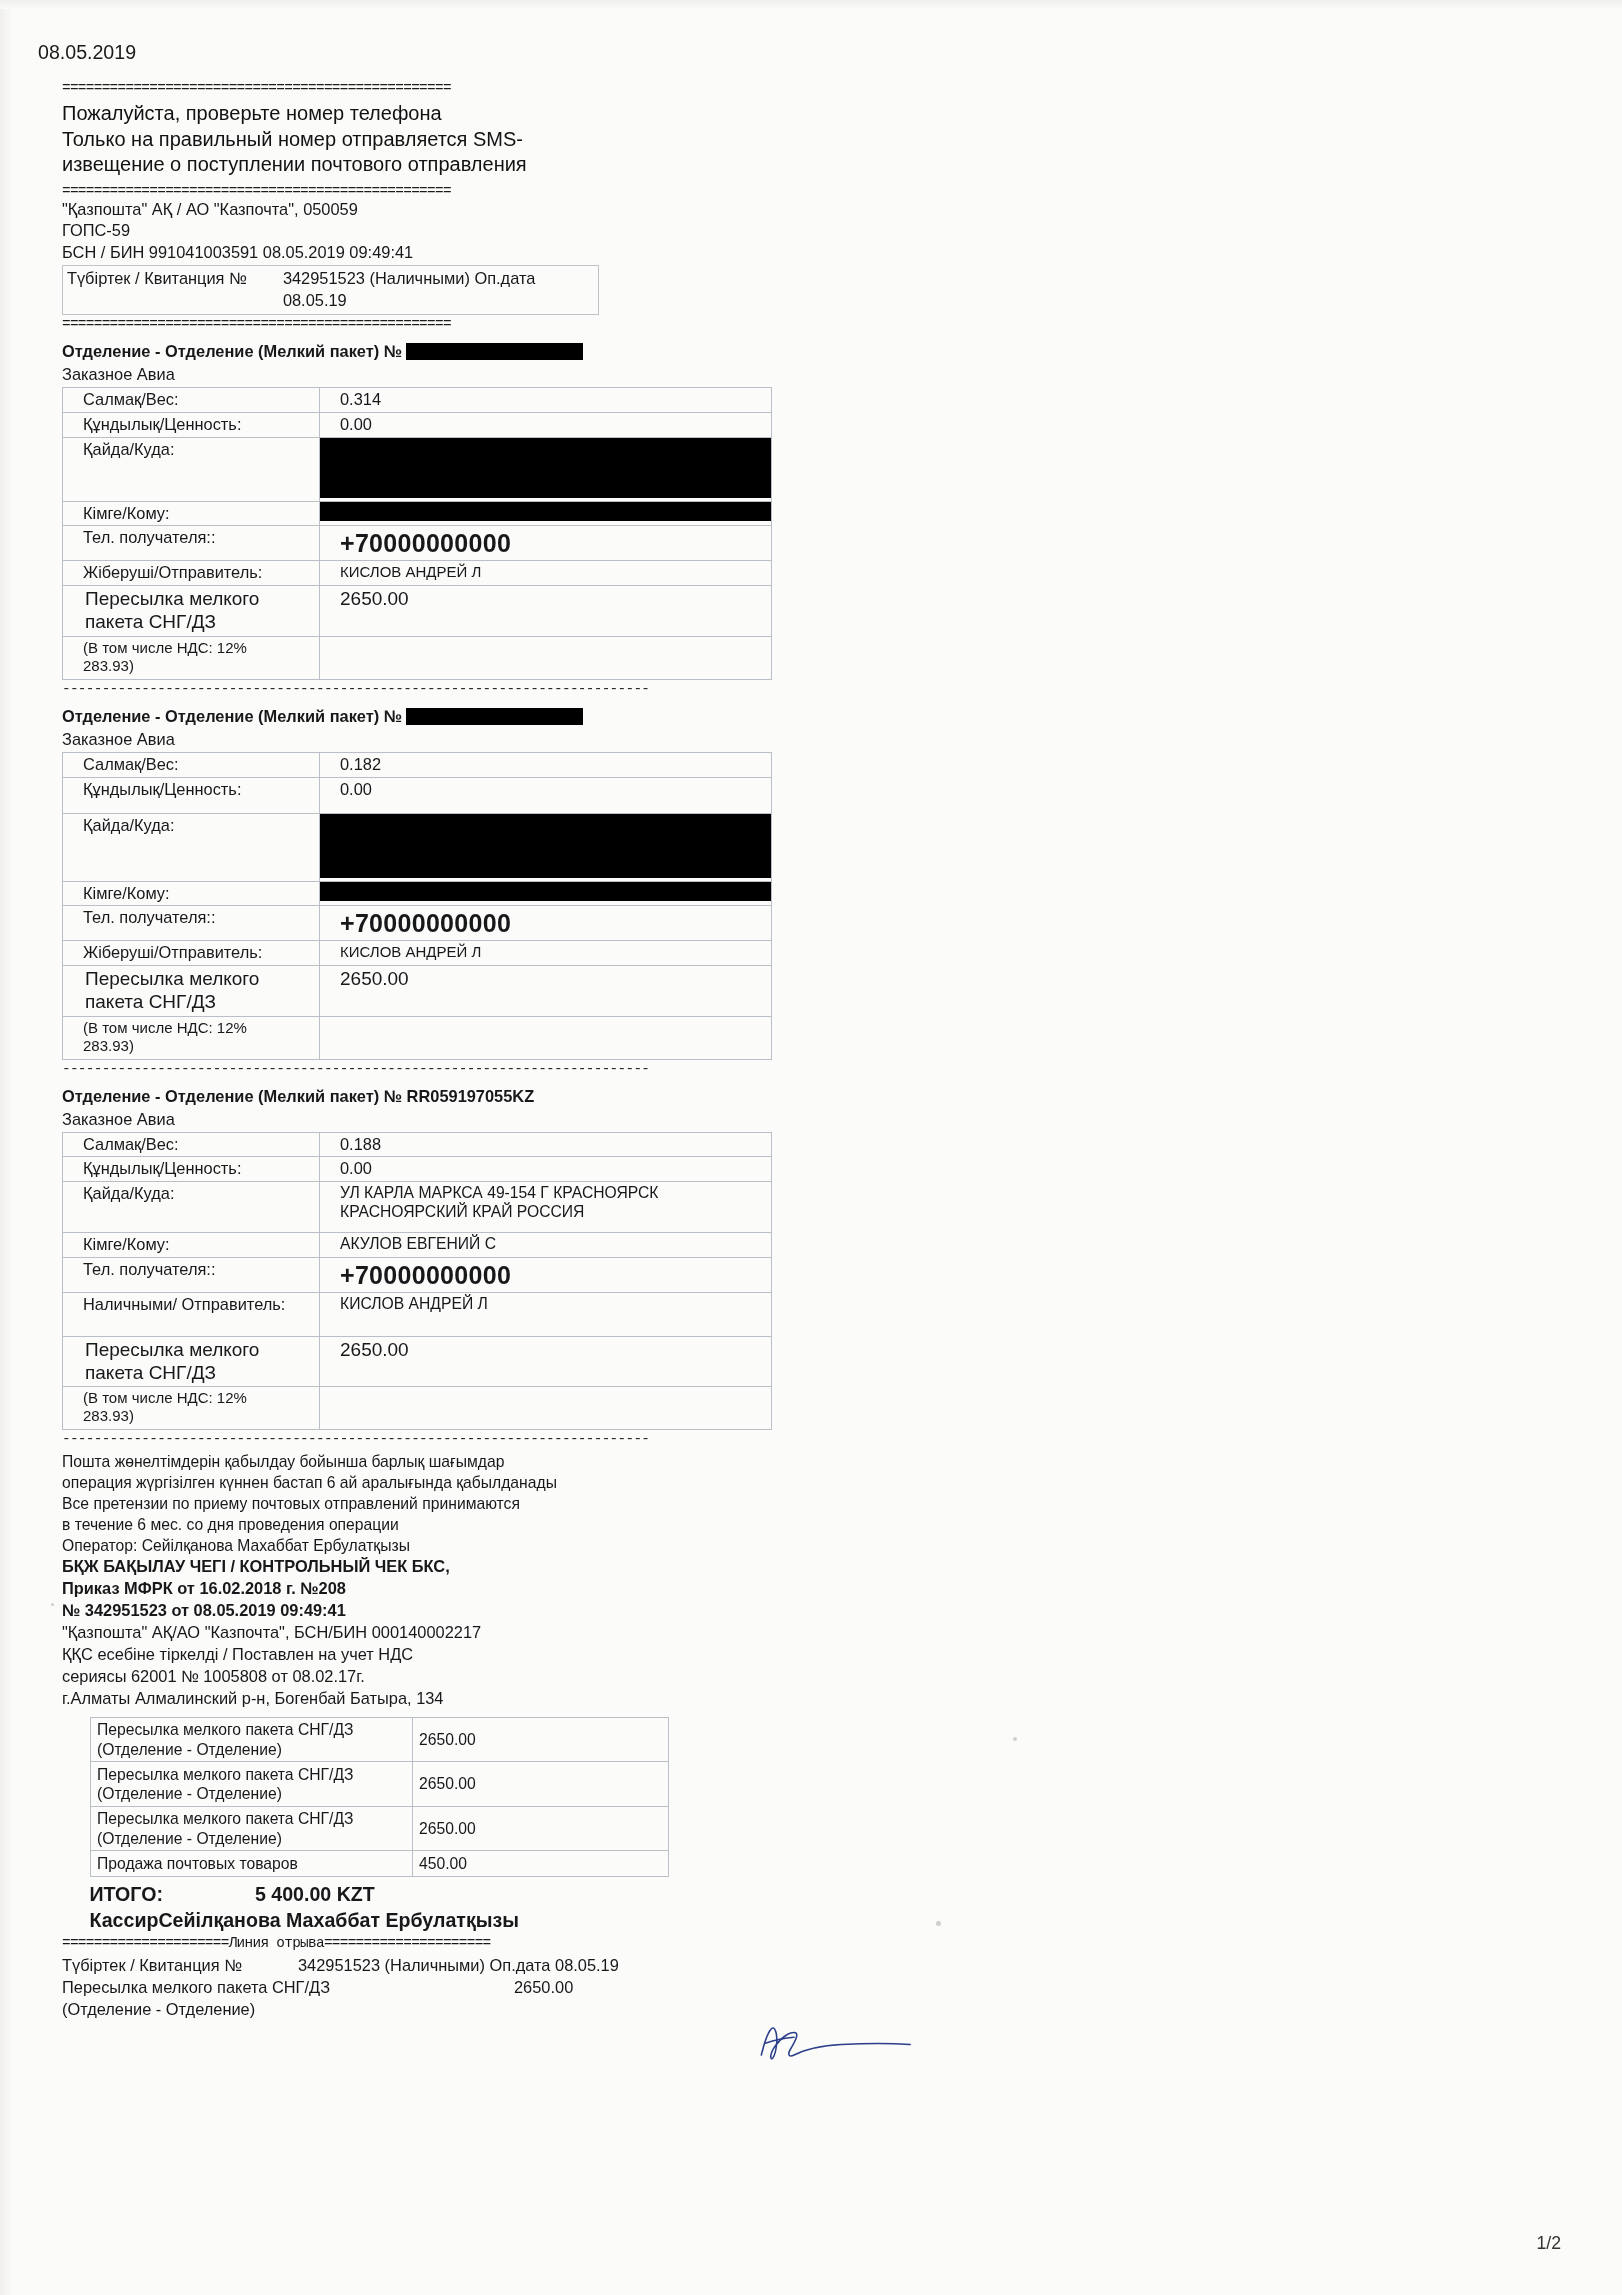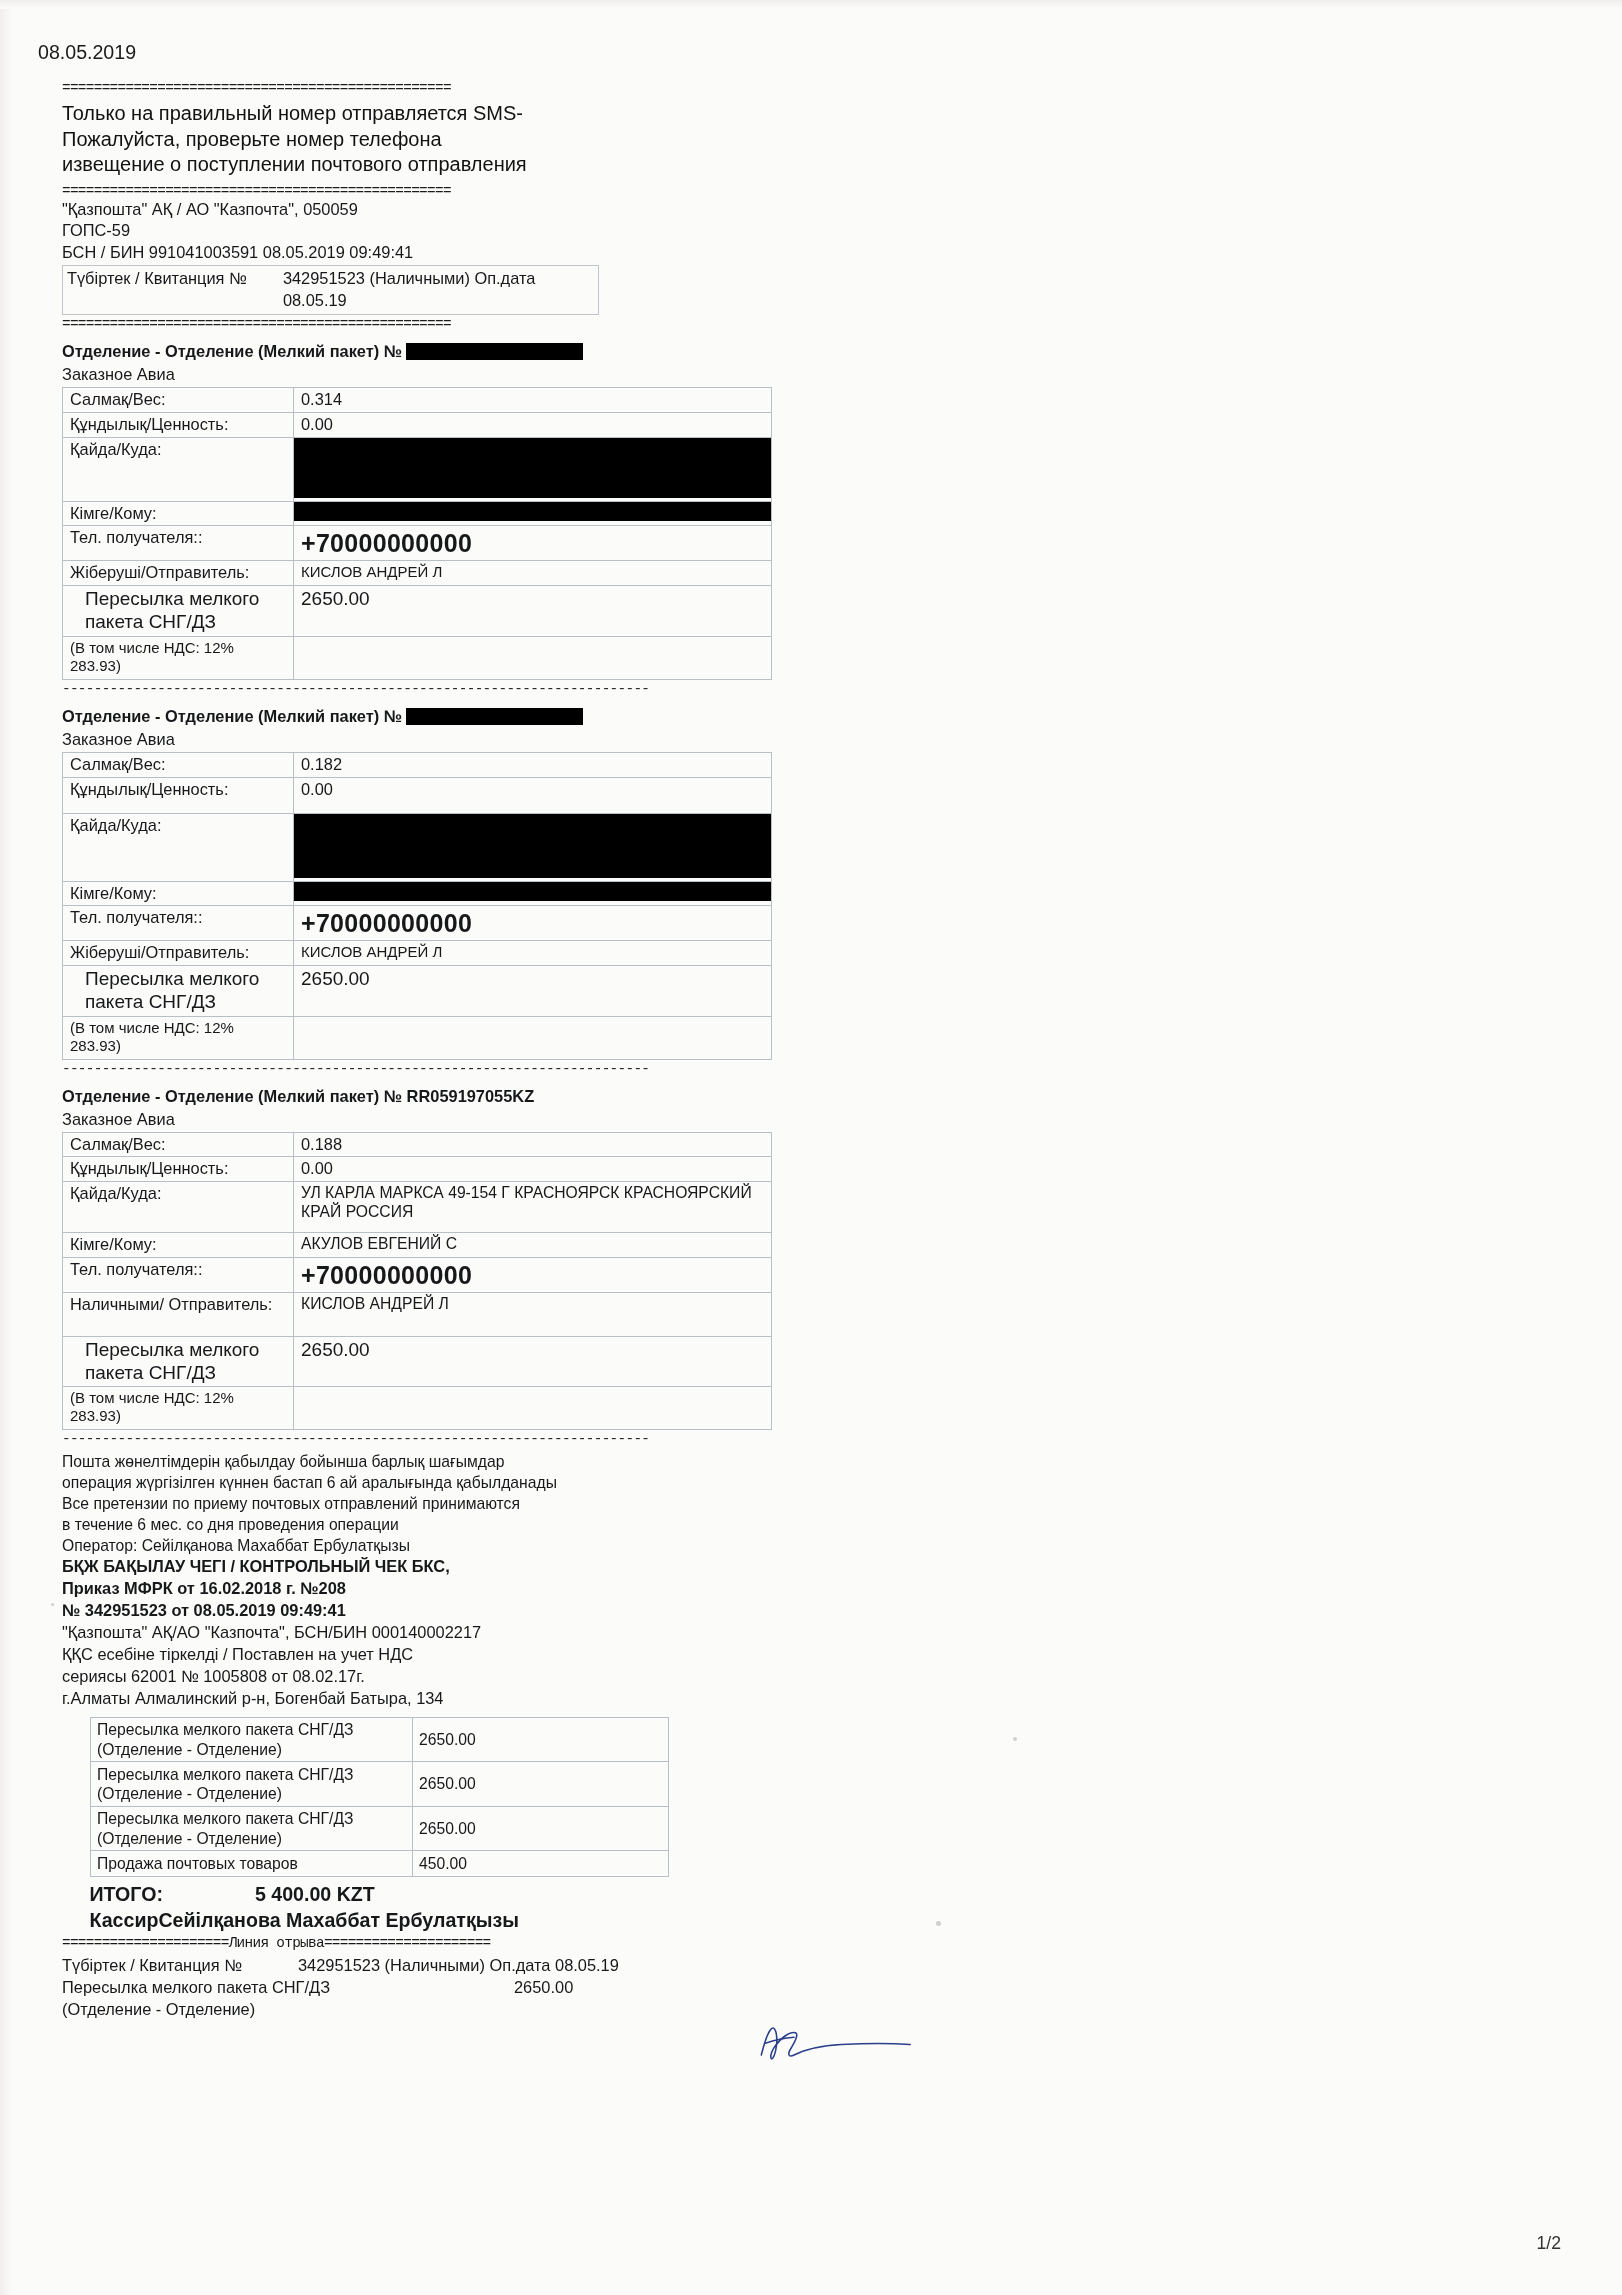--- a/index.html
+++ b/index.html
@@ -113,21 +113,21 @@
   .subhead { font-size: 16.4px; margin: 1.3px 0 1.3px 0; }
 
   table.grid {
     border-collapse: collapse;
     width: 710px;
     table-layout: fixed;
     font-size: 16.4px;
   }
   table.grid td {
     border: 0.7px solid #b9bfc6;
-    padding: 2px 7px;
+    padding: 2px 20px;
     vertical-align: top;
     line-height: 1.2;
     height: 19.6px;
   }
   td.lab { width: 216px; }
   .redactbar {
     background: #000;
     height: 23.6px;
     width: 100%;
     display: block;
@@ -225,22 +225,22 @@
   <div class="scan-edge-left"></div>
   <div class="scan-edge-top"></div>
 
   <div class="date-stamp">08.05.2019</div>
 
   <div class="receipt">
 
     <div class="eqline">=================================================</div>
 
     <div class="notice">
+      <div>Пожалуйста, проверьте номер телефона</div>
       <div>Только на правильный номер отправляется SMS-</div>
-      <div>Пожалуйста, проверьте номер телефона</div>
       <div>извещение о поступлении почтового отправления</div>
     </div>
 
     <div class="eqline">=================================================</div>
 
     <div class="plain">"Қазпошта" АҚ / АО "Казпочта", 050059</div>
     <div class="plain">ГОПС-59</div>
     <div class="plain">БСН / БИН 991041003591 08.05.2019 09:49:41</div>
 
     <div class="kvitline">

